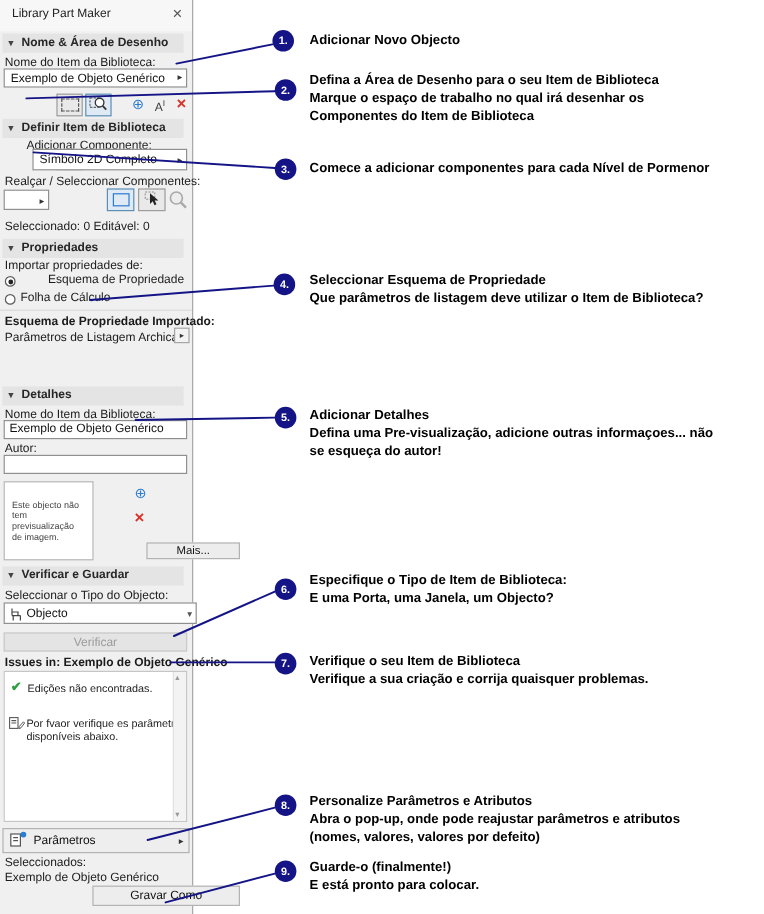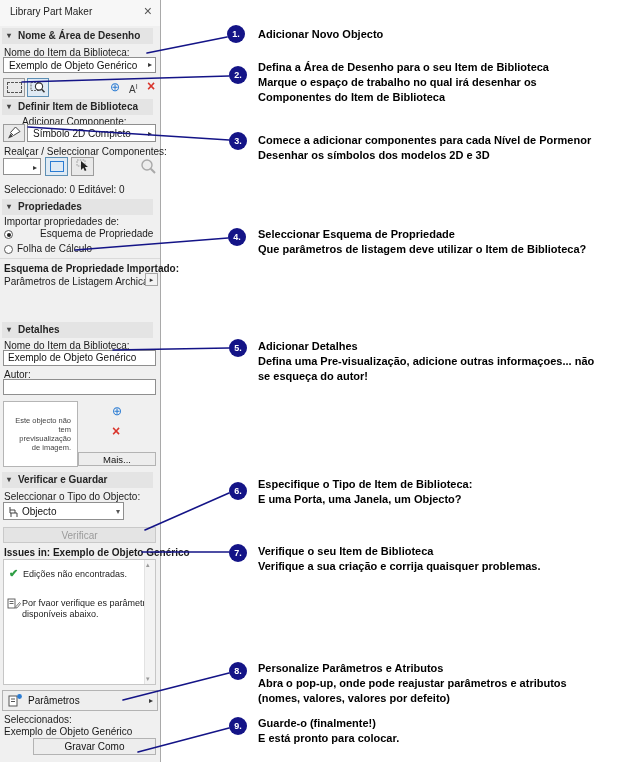--- a/index.html
+++ b/index.html
@@ -17,33 +17,33 @@
   .hdr{position:absolute;left:2px;width:151px;height:16px;background:#e4e4e4;
     font-size:10px;font-weight:700;color:#262626;line-height:16px;padding-left:16px;
     box-sizing:border-box;white-space:nowrap;}
   .hdr .tri{position:absolute;left:5px;top:0;font-size:8px;color:#444;}
   .lbl{position:absolute;left:4px;font-size:10px;color:#1b1b1b;white-space:nowrap;}
   .combo{position:absolute;background:#fff;border:1px solid #8f8f8f;box-sizing:border-box;
     font-size:10px;color:#111;white-space:nowrap;}
   .combo .cval{position:absolute;left:5px;top:1px;line-height:13px;}
   .combo .arr{position:absolute;right:3px;top:2px;font-size:8px;color:#333;}
   .btn{position:absolute;background:#e9e9e9;border:1px solid #9c9c9c;box-sizing:border-box;
-    display:flex;align-items:center;justify-content:center;font-size:10px;color:#111;}
+    display:flex;align-items:center;justify-content:center;font-size:10px;color:#111;margin-left:44px;}
   .btn.sel{border:1px solid #5d8fb4;background:#dfeaf4;}
   .btn.flat{background:#ededed;border:1px solid #b3b3b3;}
   .input{position:absolute;background:#fff;border:1px solid #8f8f8f;box-sizing:border-box;
     font-size:10px;color:#111;padding-left:4px;line-height:14px;white-space:nowrap;overflow:hidden;}
   .divider{position:absolute;left:0;width:160px;height:1px;background:#dadada;}
   .radio{position:absolute;width:9px;height:9px;border:1px solid #5a5a5a;border-radius:50%;background:#fff;box-sizing:border-box;}
   .radio.on::after{content:"";position:absolute;left:1.5px;top:1.5px;width:4px;height:4px;border-radius:50%;background:#222;}
   .flyout{position:absolute;width:13px;height:13px;background:#f3f3f3;border:1px solid #a5a5a5;
     box-sizing:border-box;font-size:7px;color:#333;display:flex;align-items:center;justify-content:center;}
   .preview{position:absolute;left:3px;top:401px;width:75px;height:66px;background:#fff;border:1px solid #b5b5b5;
     box-sizing:border-box;display:flex;align-items:center;justify-content:center;}
-  .preview span{font-size:7.5px;color:#444;text-align:right;line-height:9px;padding:0 6px;}
+  .preview span{font-size:7.5px;color:#444;text-align:left;line-height:9px;padding:0 6px;}
   .icon-plus{position:absolute;font-size:12px;color:#2b7cd3;line-height:12px;}
   .icon-xred{position:absolute;font-size:14px;font-weight:700;color:#d9342b;line-height:13px;}
   .icon-ai{position:absolute;font-size:10px;color:#3a3a3a;line-height:10px;}
   .icon-ai sup{font-size:7px;}
   .issues{position:absolute;left:3px;top:559px;width:153px;height:126px;background:#fff;
     border:1px solid #c6c6c6;box-sizing:border-box;}
   .scroll{position:absolute;right:0;top:0;bottom:0;width:10px;background:#f3f3f3;border-left:1px solid #e2e2e2;}
   .scroll .up{position:absolute;top:1px;left:1px;font-size:7px;color:#999;}
   .scroll .dn{position:absolute;bottom:1px;left:1px;font-size:7px;color:#999;}
   .issue-txt{position:absolute;font-size:9px;color:#222;white-space:nowrap;}
@@ -170,21 +170,21 @@
   </div>
   <div class="icon-plus" style="left:112px;top:405px;">⊕</div>
   <div class="icon-xred" style="left:112px;top:425px;">×</div>
   <div class="btn flat" style="left:78px;top:452px;width:78px;height:14px;font-size:9.5px;">Mais...</div>
 
   <div class="hdr" style="top:472px;">
     <span class="tri">▾</span>
     <span>Verificar e Guardar</span>
   </div>
   <div class="lbl" style="top:491px;">Seleccionar o Tipo do Objecto:</div>
-  <div class="combo" style="left:3px;top:502px;width:121px;height:18px;">
+  <div class="combo" style="left:3px;top:502px;width:161px;height:18px;">
     <span style="position:absolute;left:4px;top:3px;">
       <svg width="11" height="12" viewBox="0 0 11 12">
         <path d="M2 1 L2 7 M2 7 L9 7 M9 7 L9 11 M3 7 L3 11 M2 4 L7 4 L7 7" fill="none" stroke="#444" stroke-width="1"></path>
       </svg>
     </span>
     <span class="cval" style="left:18px;top:2px;">Objecto</span>
     <span class="arr" style="top:4px;color:#555;">▾</span>
   </div>
   <div class="verify-btn">Verificar</div>
   <div class="lbl" style="top:547px;font-weight:700;">Issues in: Exemplo de Objeto Genérico</div>
@@ -247,21 +247,20 @@
 <div class="ann-circle" style="left:229px;top:66px;">2.</div>
 <div class="ann-text" style="top:60px;">
   <div>Defina a Área de Desenho para o seu Item de Biblioteca</div>
   <div>Marque o espaço de trabalho no qual irá desenhar os</div>
   <div>Componentes do Item de Biblioteca</div>
 </div>
 
 <div class="ann-circle" style="left:229px;top:132px;">3.</div>
 <div class="ann-text" style="top:133px;">
   <div>Comece a adicionar componentes para cada Nível de Pormenor</div>
-  <div>Desenhar os símbolos dos modelos 2D e 3D</div>
 </div>
 
 <div class="ann-circle" style="left:228px;top:228px;">4.</div>
 <div class="ann-text" style="top:227px;">
   <div>Seleccionar Esquema de Propriedade</div>
   <div>Que parâmetros de listagem deve utilizar o Item de Biblioteca?</div>
 </div>
 
 <div class="ann-circle" style="left:229px;top:339px;">5.</div>
 <div class="ann-text" style="top:339px;">

